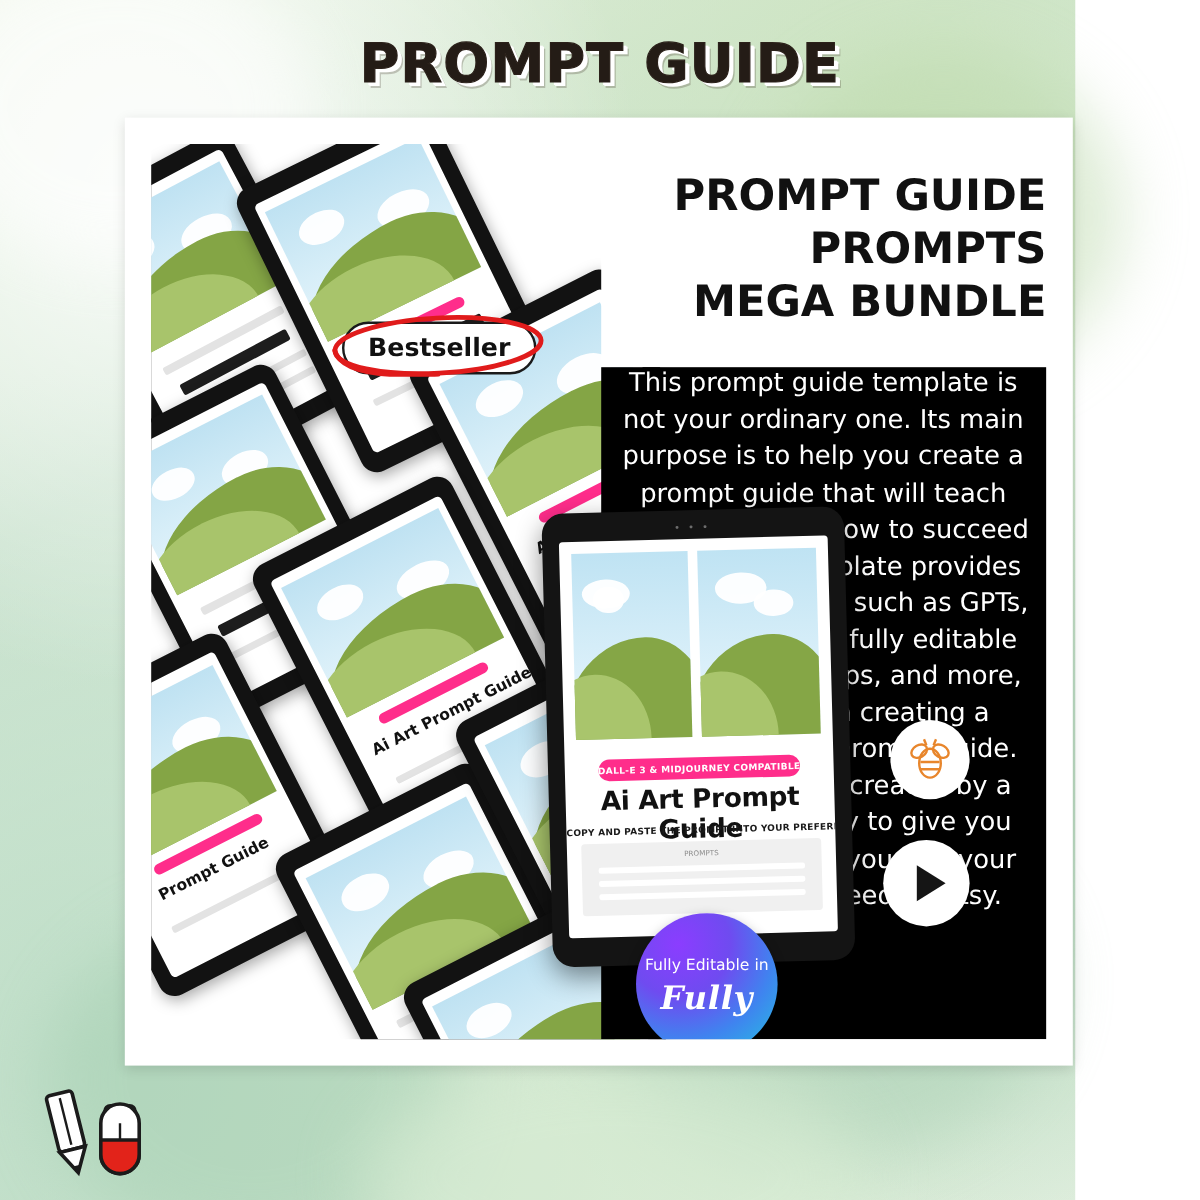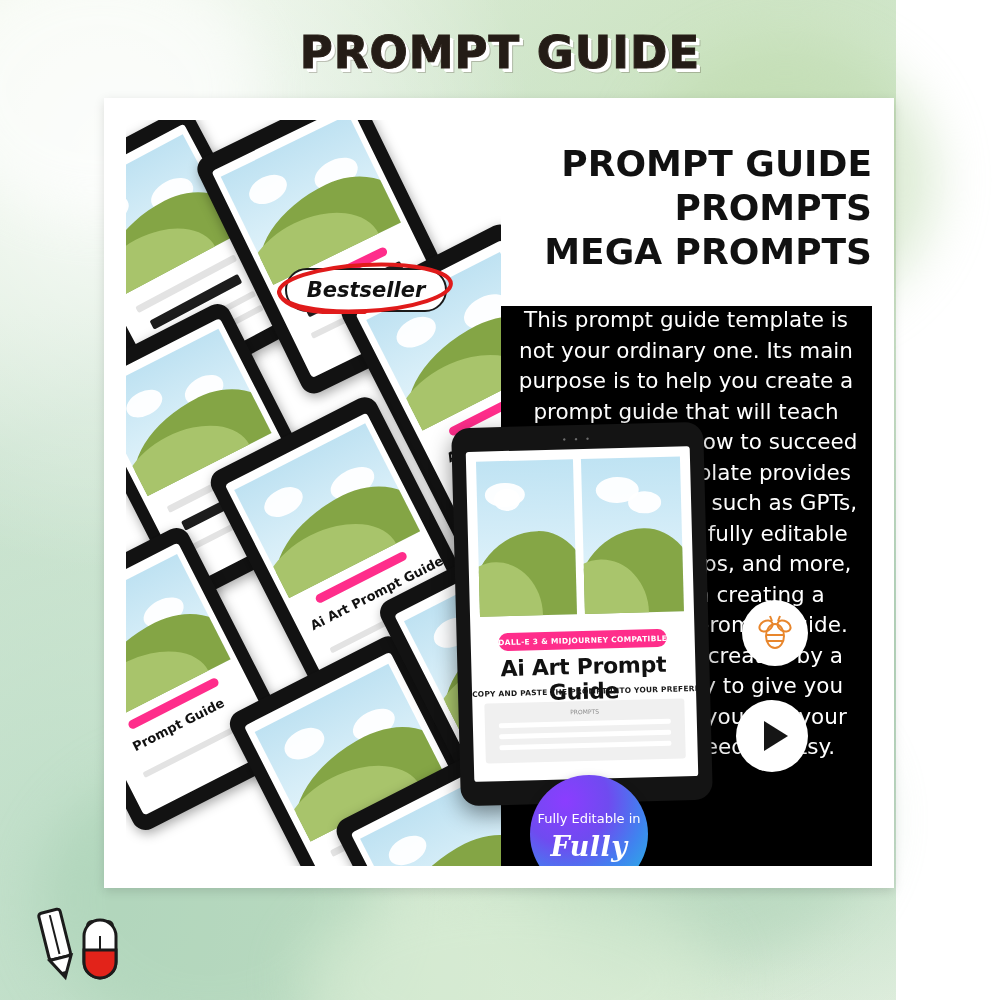--- a/index.html
+++ b/index.html
@@ -326,21 +326,20 @@
   }
 
   
   #bestseller {
     position: absolute;
     left: 147px;
     top: 142px;
     width: 182px;
     height: 52px;
     z-index: 12;
-    font-style: italic;
   }
   #bestseller .pill {
     position: absolute;
     left: 12px;
     top: 6px;
     width: 158px;
     height: 40px;
     background: #ffffff;
     border: 2px solid #1a1a1a;
     border-radius: 22px;
@@ -357,21 +356,21 @@
     left: 0;
     top: 0;
     width: 182px;
     height: 52px;
   }
 
   
   #canva {
     position: absolute;
     left: 404px;
-    top: 655px;
+    top: 641px;
     width: 118px;
     height: 118px;
     border-radius: 50%;
     background: radial-gradient(circle at 30% 22%, #8b3dff 0%, #6f4bf0 35%, #3f84ef 65%, #22c4e0 100%);
     color: #fff;
     z-index: 10;
     box-shadow: 0 3px 10px rgba(0,0,0,0.25);
   }
   #canva .c1 {
     position: absolute;
@@ -575,21 +574,21 @@
 
         </div>
       </div>
 
       <div id="whitehead"></div>
       <div id="rightpanel" style="top:186px;height:560px;"></div>
 
       <div id="headline">
         <span class="ln">PROMPT GUIDE</span>
         <span class="ln">PROMPTS</span>
-        <span class="ln">MEGA PROMPTS</span>
+        <span class="ln">MEGA BUNDLE</span>
       </div>
 
       <div id="bodytext">This prompt guide template is not your ordinary one. Its main purpose is to help you create a prompt guide that will teach your customers how to succeed with AI. The template provides various resources such as GPTs, video resources, fully editable Etsy shop mockups, and more, to assist you in creating a comprehensive prompt guide. This template is created by a top seller on Etsy to give you the keys to help you and your customers succeed on Etsy.</div>
 
       <div id="front-tablet">
         <div class="cam">• • •</div>
         <div id="front-screen">
           <div class="fs-panel fs-left">
             <div class="cloud" style="left:8%;top:14%;width:42%;height:16%;"></div>
             <div class="cloud" style="left:18%;top:18%;width:26%;height:14%;"></div>

